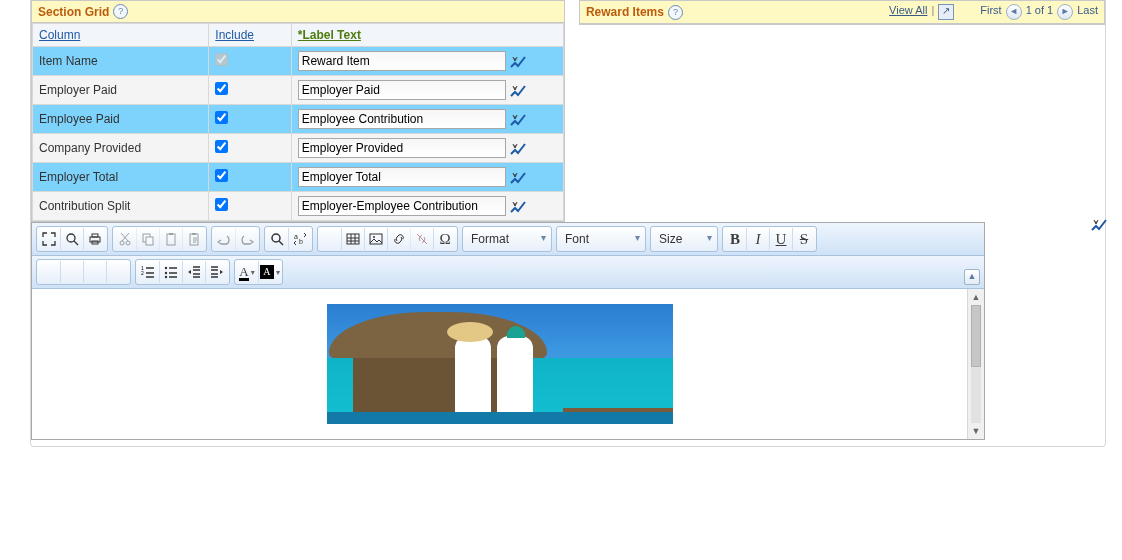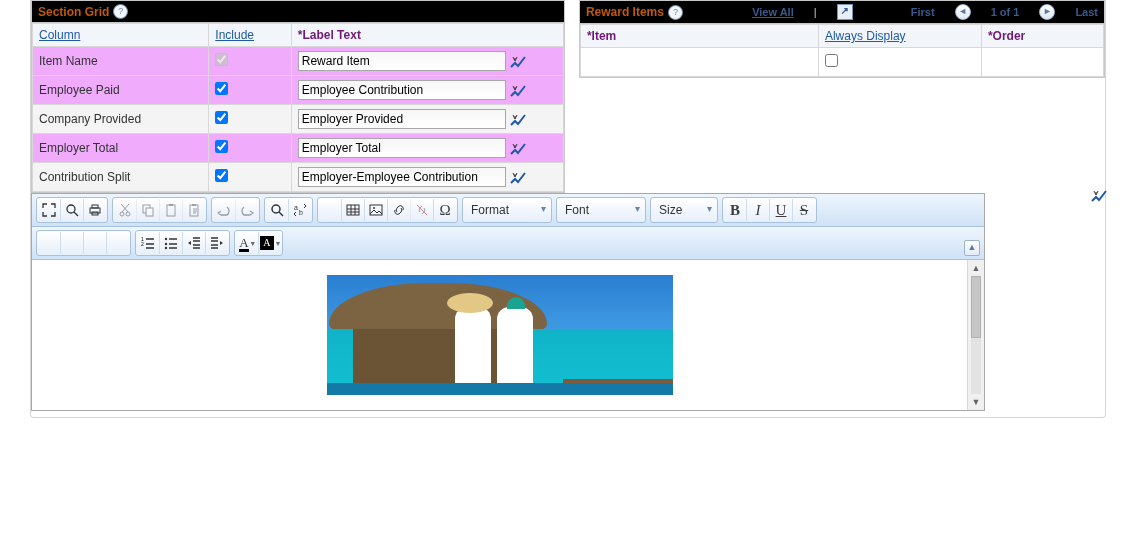--- a/index.html
+++ b/index.html
@@ -17,21 +17,21 @@
   }
   .cols {
     display: flex;
     align-items: flex-start;
     gap: 14px;
   }
   .panel {
     border: 1px solid #c8c8c8;
   }
   .panel-header {
-    background: #000000;
+    background: #fef9c3;
     border-bottom: 1px solid #c8c8c8;
     display: flex;
     align-items: center;
     padding: 3px 6px;
     font-size: 12px;
   }
   .panel-title {
     color: #bd5b0c;
     font-weight: bold;
     margin-right: 4px;
@@ -44,25 +44,23 @@
     border-radius: 50%;
     color: #6b8db1;
     font-size: 9px;
     text-align: center;
     line-height: 12px;
     background: #f3f7fb;
   }
   .panel-header-right {
     margin-left: auto;
     display: flex;
-    align-items: center;
-    gap: 20px;
+    gap: 4px;
     color: #3b5a8a;
     font-size: 11px;
-    font-weight: bold;
   }
   .nav-btn {
     display: inline-block;
     width: 14px;
     height: 14px;
     border: 1px solid #9eb2c8;
     border-radius: 50%;
     background: linear-gradient(#fff,#dfe8f2);
     text-align: center;
     line-height: 12px;
@@ -102,24 +100,25 @@
     margin-left: 33px;
   }
   .col-link {
     color: #1f5aa6;
     text-decoration: underline;
     font-weight: normal;
     font-size: 12px;
     cursor: pointer;
   }
   .label-header {
-    color: #701a75;
+    color: #4d7c0f;
     cursor:pointer;
-  }
-  .row-even td { background:#f0abfc; }
+    text-decoration: underline;
+  }
+  .row-even td { background:#7dd3fc; }
   .row-odd  td { background:#f4f4f5; }
   td.chk { text-align:left; width:70px;}
   td.lbl { width:260px; }
   td.colname { width:165px; color:#333; }
   .txt {
     width: 200px;
     height: 18px;
     font-size: 12px;
     padding: 0 3px;
     border: 1px solid #a7a7a7;
@@ -314,20 +313,28 @@
             <th><span class="col-link">Column</span></th>
             <th><span class="col-link">Include</span></th>
             <th><span class="label-header">*Label Text</span></th>
           </tr>
         </thead>
         <tbody id="sg-body">
               <tr class="row-even">
                 <td class="colname">Item Name</td>
                 <td class="chk"><input type="checkbox" checked="" disabled="" style=""></td>
                 <td class="lbl"><input class="txt" value="Reward Item" style=""><span class="spell-icon"><svg viewBox="0 0 16 14">
+                      <path d="M1 12 L5 8 L8 11 L15 2" stroke="#1f5aa6" stroke-width="2" fill="none"></path>
+                      <path d="M3 2 L5 6 L7 2 M4 4 H6" stroke="#333" stroke-width="1" fill="none"></path>
+                    </svg></span></td>
+              </tr>
+              <tr class="row-odd">
+                <td class="colname">Employer Paid</td>
+                <td class="chk"><input type="checkbox" checked="" style=""></td>
+                <td class="lbl"><input class="txt" value="Employer Paid" style=""><span class="spell-icon"><svg viewBox="0 0 16 14">
                       <path d="M1 12 L5 8 L8 11 L15 2" stroke="#1f5aa6" stroke-width="2" fill="none"></path>
                       <path d="M3 2 L5 6 L7 2 M4 4 H6" stroke="#333" stroke-width="1" fill="none"></path>
                     </svg></span></td>
               </tr>
               <tr class="row-even">
                 <td class="colname">Employee Paid</td>
                 <td class="chk"><input type="checkbox" checked="" style=""></td>
                 <td class="lbl"><input class="txt" value="Employee Contribution" style=""><span class="spell-icon"><svg viewBox="0 0 16 14">
                       <path d="M1 12 L5 8 L8 11 L15 2" stroke="#1f5aa6" stroke-width="2" fill="none"></path>
                       <path d="M3 2 L5 6 L7 2 M4 4 H6" stroke="#333" stroke-width="1" fill="none"></path>
@@ -370,36 +377,20 @@
           <span class="sep">|</span>
           <span class="popout-icon">↗</span>
           <span style="width:18px"></span>
           <span style="cursor:pointer;">First</span>
           <span class="nav-btn">◄</span>
           <span>1 of 1</span>
           <span class="nav-btn">►</span>
           <span style="cursor:pointer;">Last</span>
         </div>
       </div>
-      <table class="ri-grid">
-        <thead>
-          <tr>
-            <th style="width:225px"><span class="label-header">*Item</span></th>
-            <th style="width:150px"><span class="col-link">Always Display</span></th>
-            <th><span class="label-header">*Order</span></th>
-          </tr>
-        </thead>
-        <tbody id="ri-body">
-              <tr>
-                <td></td>
-                <td style="text-align:left"><input type="checkbox" style=""></td>
-                <td></td>
-              </tr>
-            </tbody>
-      </table>
     </div>
 
   </div>
 
   <div class="rte-wrap">
     <span class="spell-icon rte-spell">
       <svg viewBox="0 0 16 14">
             <path d="M1 12 L5 8 L8 11 L15 2" stroke="#1f5aa6" stroke-width="2" fill="none"></path>
             <path d="M3 2 L5 6 L7 2 M4 4 H6" stroke="#333" stroke-width="1" fill="none"></path>
           </svg>

